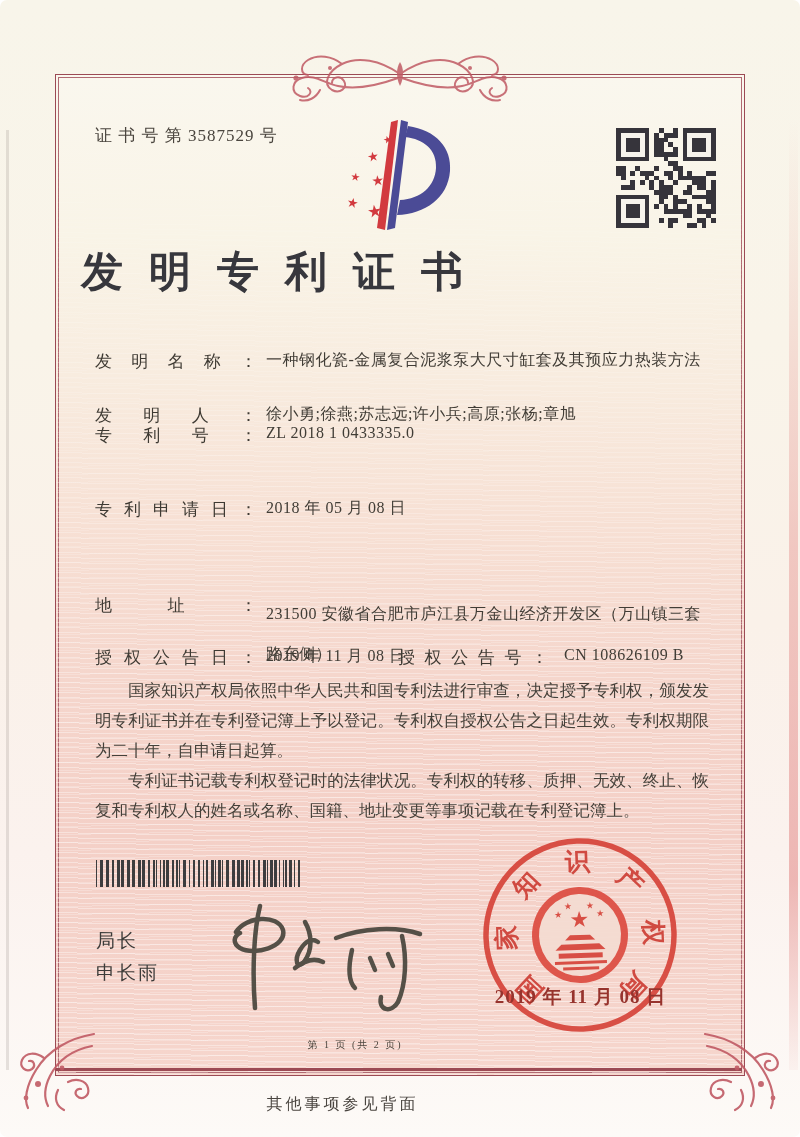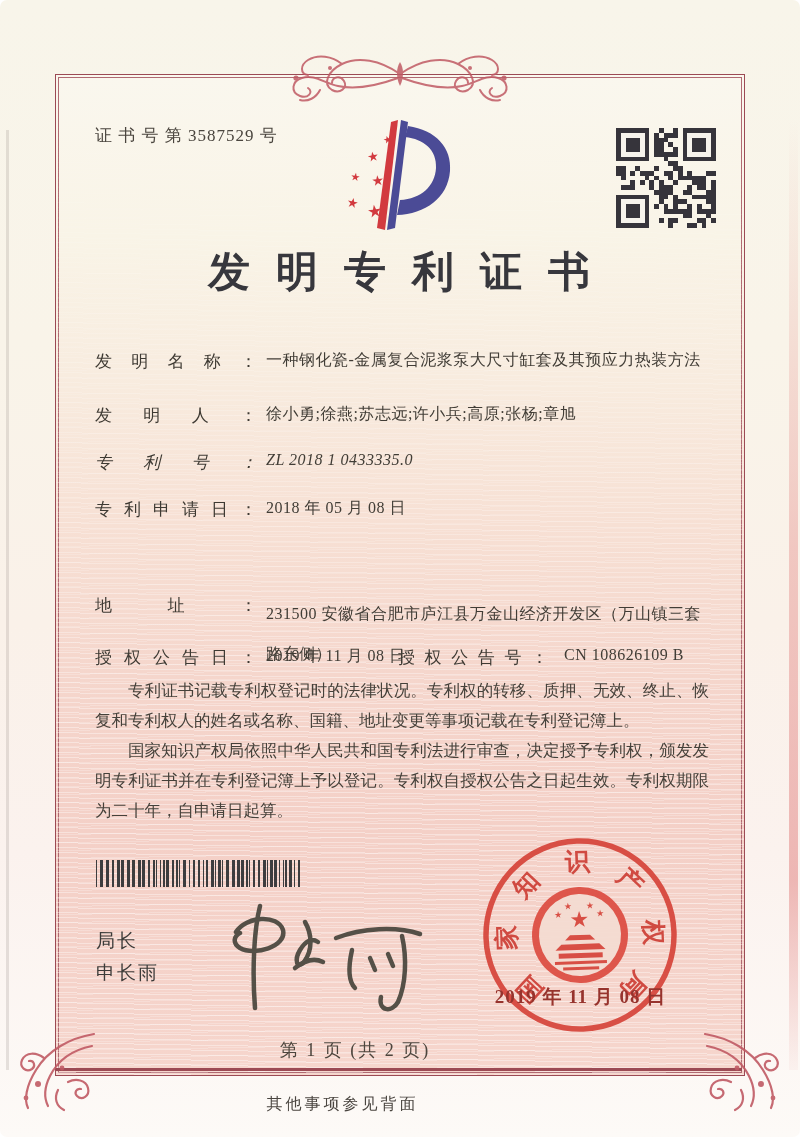--- a/index.html
+++ b/index.html
@@ -29,37 +29,37 @@
     background:
       repeating-linear-gradient(181deg,rgba(255,255,255,0) 0 4px,rgba(255,255,255,.38) 4px 5px),
       repeating-linear-gradient(179deg,rgba(255,255,255,0) 0 7px,rgba(255,255,255,.22) 7px 8px);
     -webkit-mask-image:linear-gradient(180deg,transparent 0%,rgba(0,0,0,.5) 35%,#000 65%);
     mask-image:linear-gradient(180deg,transparent 0%,rgba(0,0,0,.5) 35%,#000 65%);
   }
   .bottom-rule{position:absolute;left:56px;top:1068px;width:686px;height:3px;background:#9c4a54;}
   .ornament{position:absolute;color:#c05a64;}
   
   .cert-no{position:absolute;left:95px;top:124px;font-size:17px;letter-spacing:1px;color:#4a453e;}
-  .title{position:absolute;left:55px;top:244px;width:688px;text-align:center;
+  .title{position:absolute;left:55px;top:244px;width:688px;text-align:left;
     font-size:42px;font-weight:bold;color:#37373d;letter-spacing:26px;text-indent:26px;}
   .frow{position:absolute;left:95px;width:640px;font-size:17px;color:#3e3a33;white-space:nowrap;}
   .flabel{display:inline-block;width:162px;text-align:justify;text-align-last:justify;
     vertical-align:top;letter-spacing:0;margin-right:9px;}
   .fvalue{display:inline-block;font-size:16px;color:#413d36;letter-spacing:.5px;vertical-align:top;}
   .frow.addr{white-space:normal;}
   .frow.addr .fvalue{width:446px;line-height:40px;}
   .grant-no{position:absolute;left:398px;top:646px;font-size:17px;color:#3e3a33;white-space:nowrap;}
   .grant-no .flabel{width:150px;margin-right:16px;}
   .paras{position:absolute;left:95px;top:676px;width:614px;font-size:16.5px;
     line-height:30px;color:#45413a;text-align:justify;}
   .paras p{margin:0;text-indent:2em;}
   .director{position:absolute;left:96px;font-size:19px;color:#3c3b39;
     font-family:Liberation Sans, sans-serif;letter-spacing:2px;}
   .page-no{position:absolute;left:55px;top:1038px;width:600px;text-align:center;
-    font-size:18px;letter-spacing:2px;color:#4d463e;}
+    font-size:10px;letter-spacing:2px;color:#4d463e;}
   .back-note{position:absolute;left:0;top:1094px;width:685px;text-align:center;
     font-size:16px;letter-spacing:3px;color:#4a4540;}
   
   .barcode{position:absolute;left:95px;top:860px;}
   
   .signature{position:absolute;left:0;top:0;pointer-events:none;}
   
   .seal{position:absolute;left:465px;top:820px;width:230px;height:230px;opacity:.93;transform:rotate(-2deg);}
   .seal .arc-char{position:absolute;font-size:25px;font-weight:bold;color:#ce4037;
     width:26px;height:26px;line-height:26px;text-align:center;}
@@ -269,39 +269,39 @@
     </svg>
 
   <div class="title">发明专利证书</div>
 
   <div class="frow" style="top:404px;">
     <span class="flabel">发明人：</span><span class="fvalue">徐小勇;徐燕;苏志远;许小兵;高原;张杨;章旭</span>
   </div>
   <div class="frow" style="top:350px;">
     <span class="flabel">发明名称：</span><span class="fvalue">一种钢化瓷-金属复合泥浆泵大尺寸缸套及其预应力热装方法</span>
   </div>
-  <div class="frow" style="top:451px;font-style:italic;">
+  <div class="frow" style="top:424px;">
     <span class="flabel">专利号：</span><span class="fvalue">ZL 2018 1 0433335.0</span>
   </div>
   <div class="frow" style="top:498px;">
     <span class="flabel">专利申请日：</span><span class="fvalue">2018 年 05 月 08 日</span>
   </div>
   <div class="frow addr" style="top:594px;">
     <span class="flabel">地址：</span><span class="fvalue">231500 安徽省合肥市庐江县万金山经济开发区（万山镇三套路东侧）</span>
   </div>
   <div class="frow" style="top:646px;">
     <span class="flabel">授权公告日：</span><span class="fvalue">2019 年 11 月 08 日</span>
   </div>
   <div class="grant-no">
     <span class="flabel">授权公告号：</span><span class="fvalue">CN 108626109 B</span>
   </div>
 
   <div class="paras">
+    <p>国家知识产权局依照中华人民共和国专利法进行审查，决定授予专利权，颁发发明专利证书并在专利登记簿上予以登记。专利权自授权公告之日起生效。专利权期限为二十年，自申请日起算。</p>
     <p>专利证书记载专利权登记时的法律状况。专利权的转移、质押、无效、终止、恢复和专利权人的姓名或名称、国籍、地址变更等事项记载在专利登记簿上。</p>
-    <p>国家知识产权局依照中华人民共和国专利法进行审查，决定授予专利权，颁发发明专利证书并在专利登记簿上予以登记。专利权自授权公告之日起生效。专利权期限为二十年，自申请日起算。</p>
   </div>
 
   <svg id="barcode" class="barcode" width="212" height="27">
       <rect x="1" y="0" width="1" height="27" fill="#3d3d3f"></rect>
       <rect x="5" y="0" width="3" height="27" fill="#3d3d3f"></rect>
       <rect x="11" y="0" width="3" height="27" fill="#3d3d3f"></rect>
       <rect x="17" y="0" width="2" height="27" fill="#3d3d3f"></rect>
       <rect x="22" y="0" width="3" height="27" fill="#3d3d3f"></rect>
       <rect x="26" y="0" width="3" height="27" fill="#3d3d3f"></rect>
       <rect x="32" y="0" width="3" height="27" fill="#3d3d3f"></rect>

